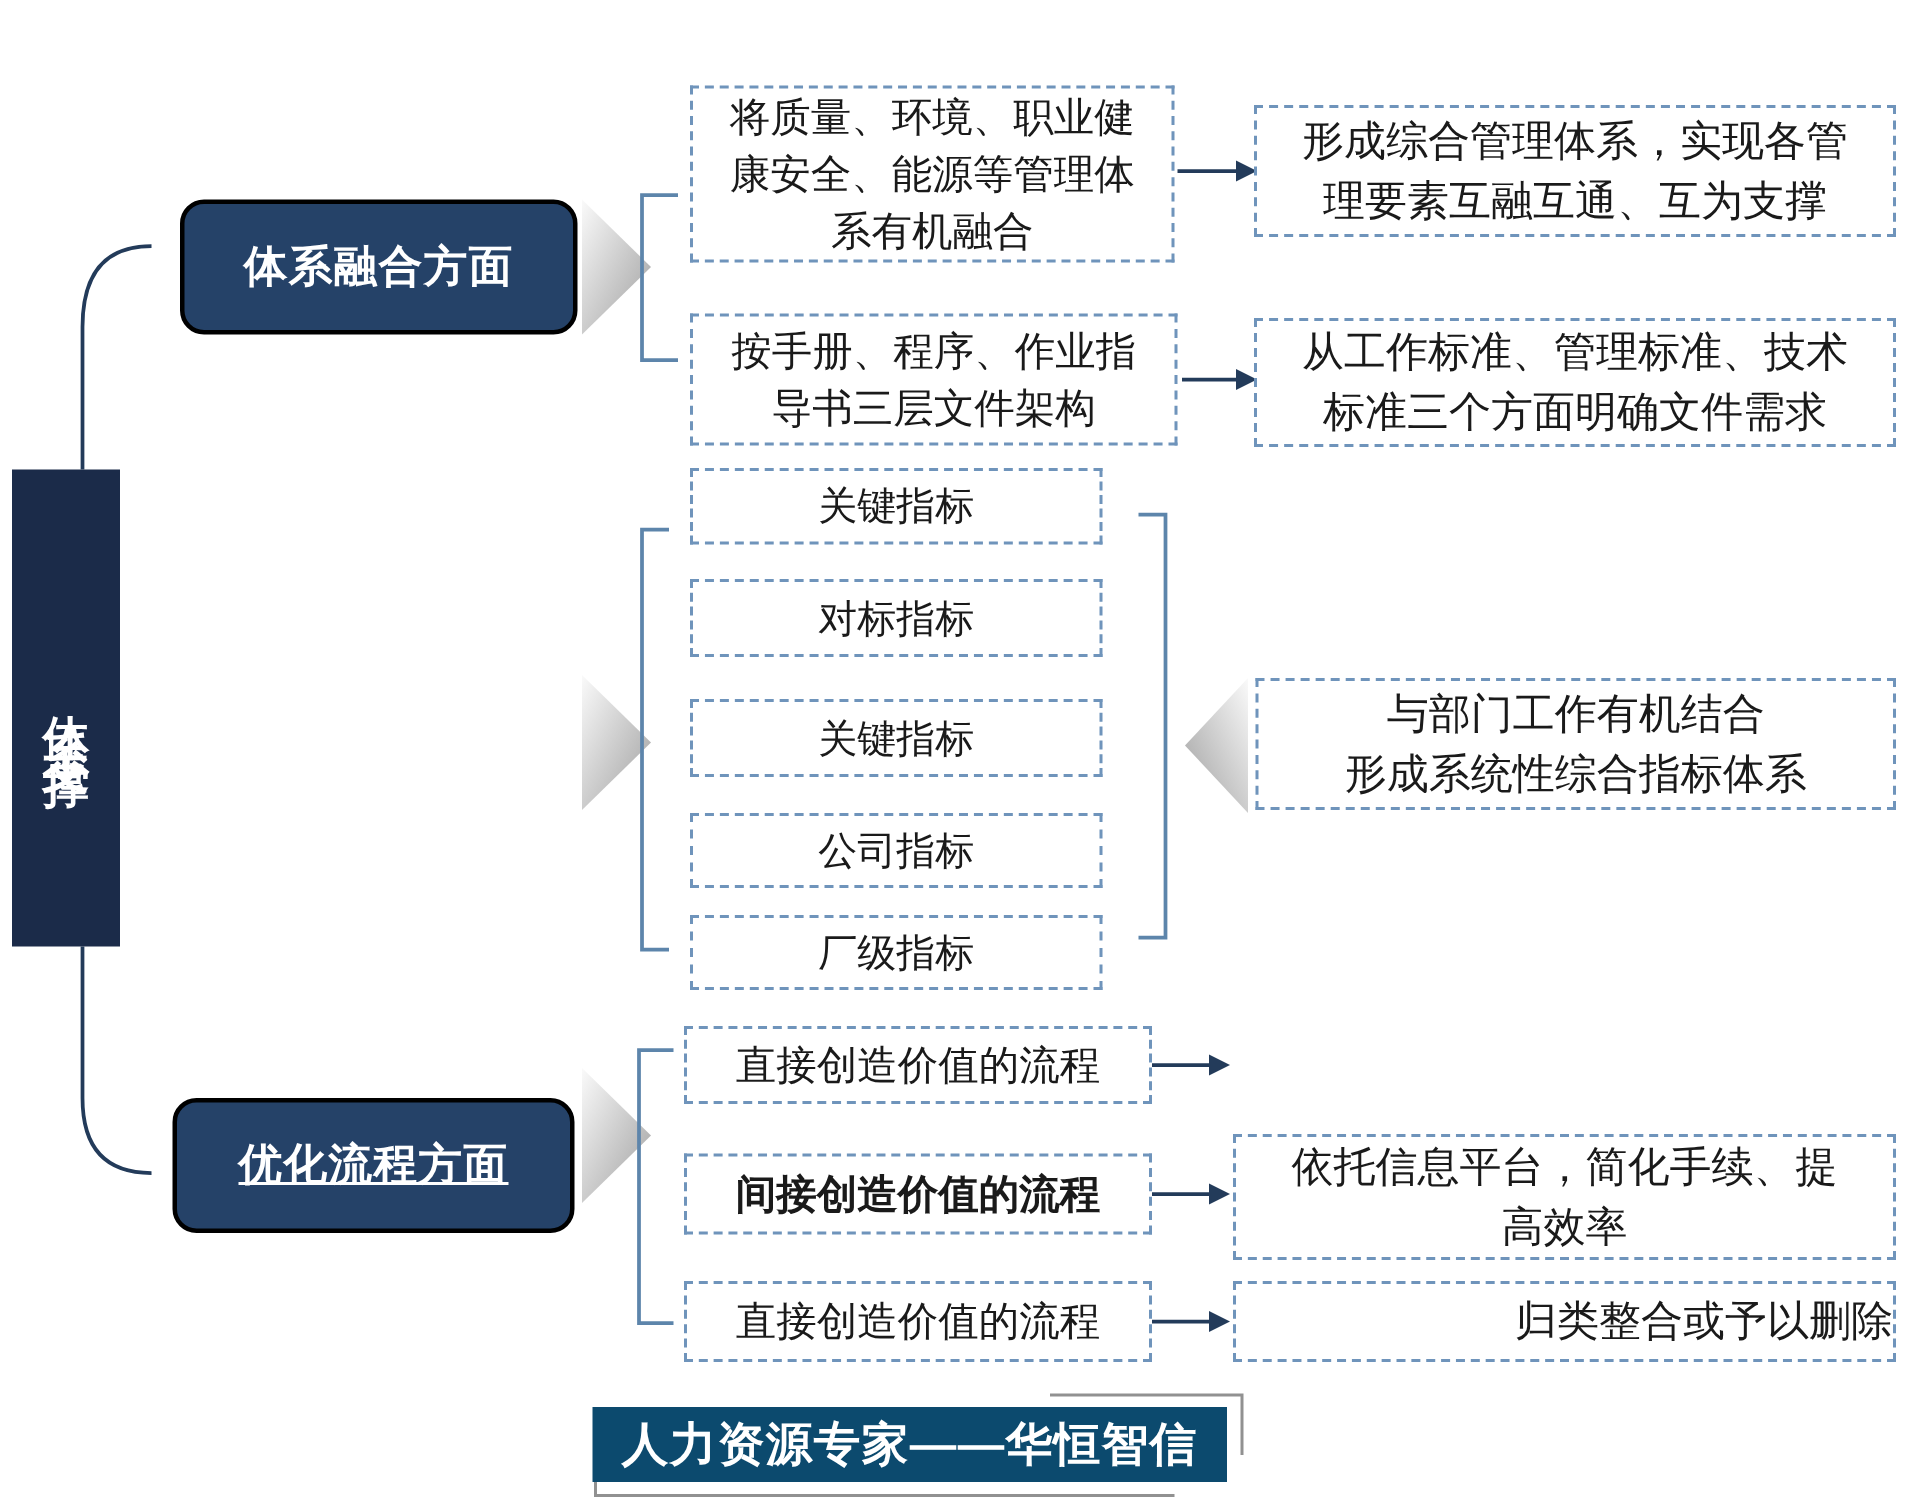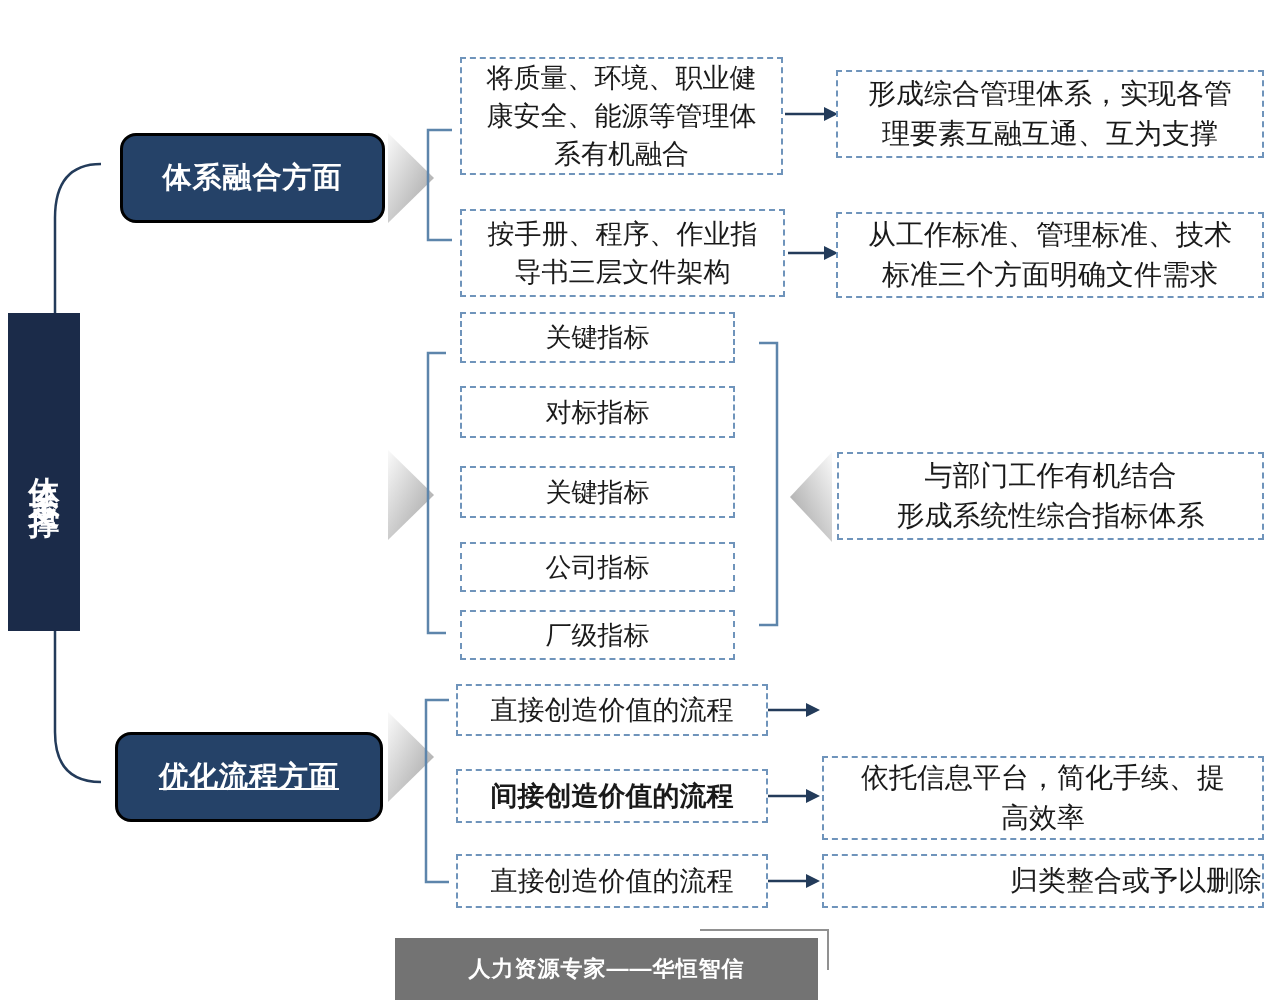--- a/index.html
+++ b/index.html
@@ -24,23 +24,23 @@
   .dashed-box{
     position:absolute;background:#ffffff;border:2px dashed #6f94bb;box-sizing:border-box;
     display:flex;align-items:center;justify-content:center;text-align:center;
     line-height:1.42;z-index:1;
   }
   .f27{font-size:27px;}
   .f28{font-size:28px;}
   .f26{font-size:26px;}
   .prelines{white-space:pre-line;}
   .footer-banner{
-    position:absolute;left:395px;top:938px;width:423px;height:62px;background:#737373;
+    position:absolute;left:395px;top:938px;width:423px;height:50px;background:#0c4a6e;
     display:flex;align-items:center;justify-content:center;color:#ffffff;font-weight:bold;
-    font-size:22px;z-index:2;letter-spacing:1px;
+    font-size:31px;z-index:2;letter-spacing:1px;
   }
 </style>
 </head>
 <body>
 
 <div id="stage">
 
   <svg id="connectors" viewBox="0 0 1270 1000" xmlns="http://www.w3.org/2000/svg">
     <defs>
       <linearGradient id="chevR" x1="0%" y1="0%" x2="100%" y2="100%">

